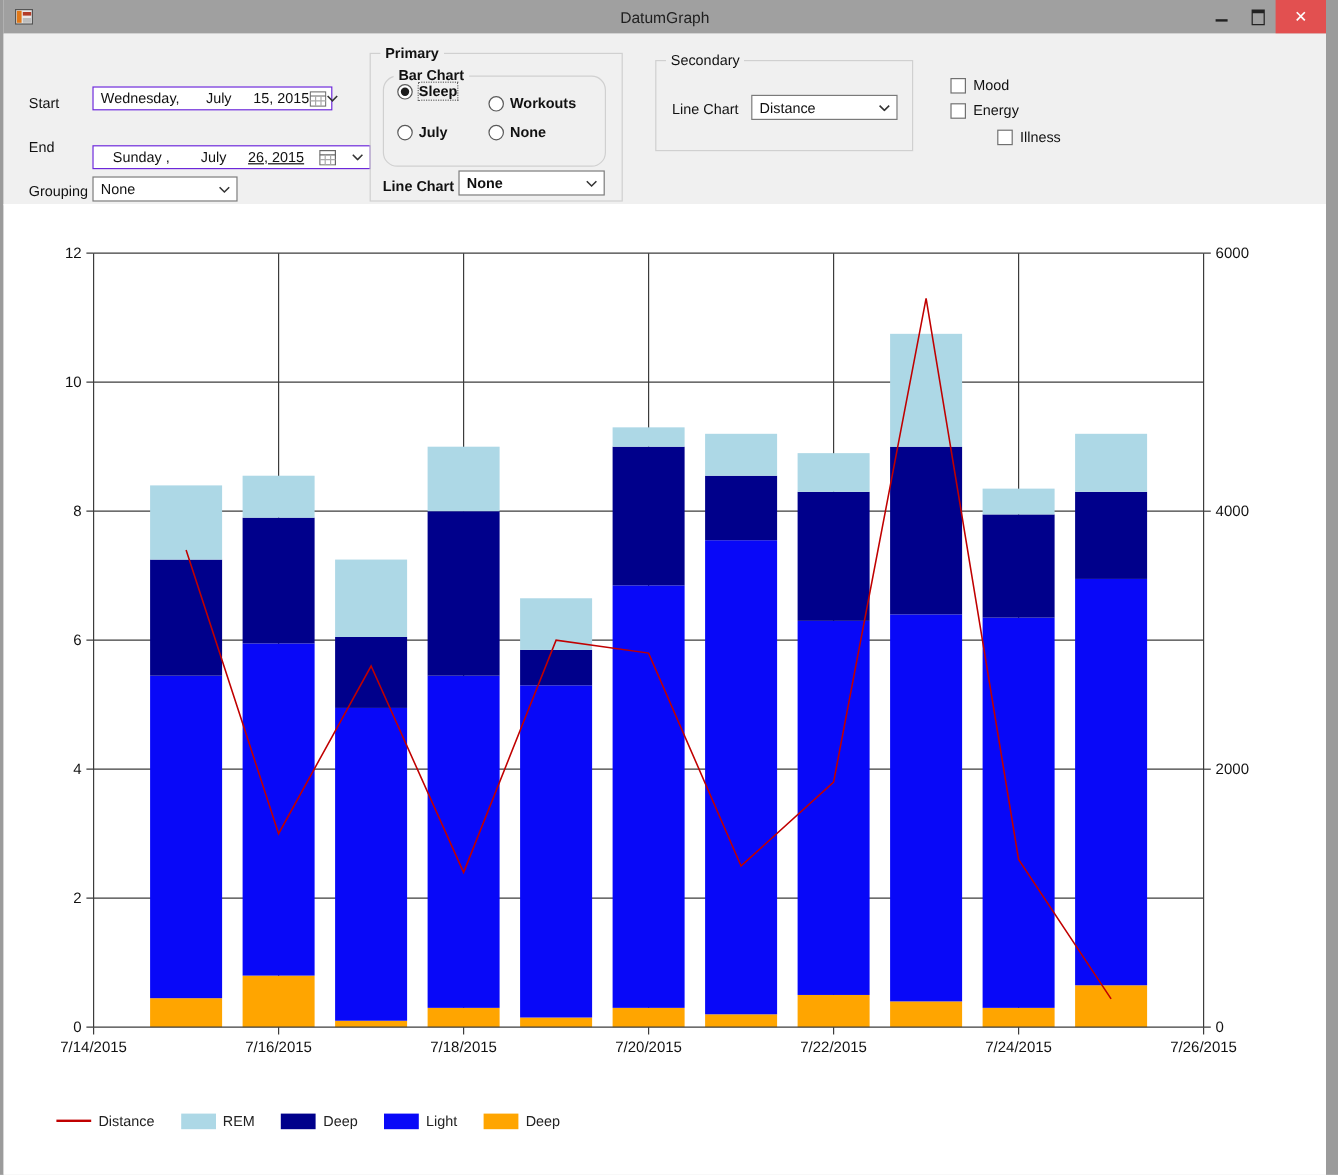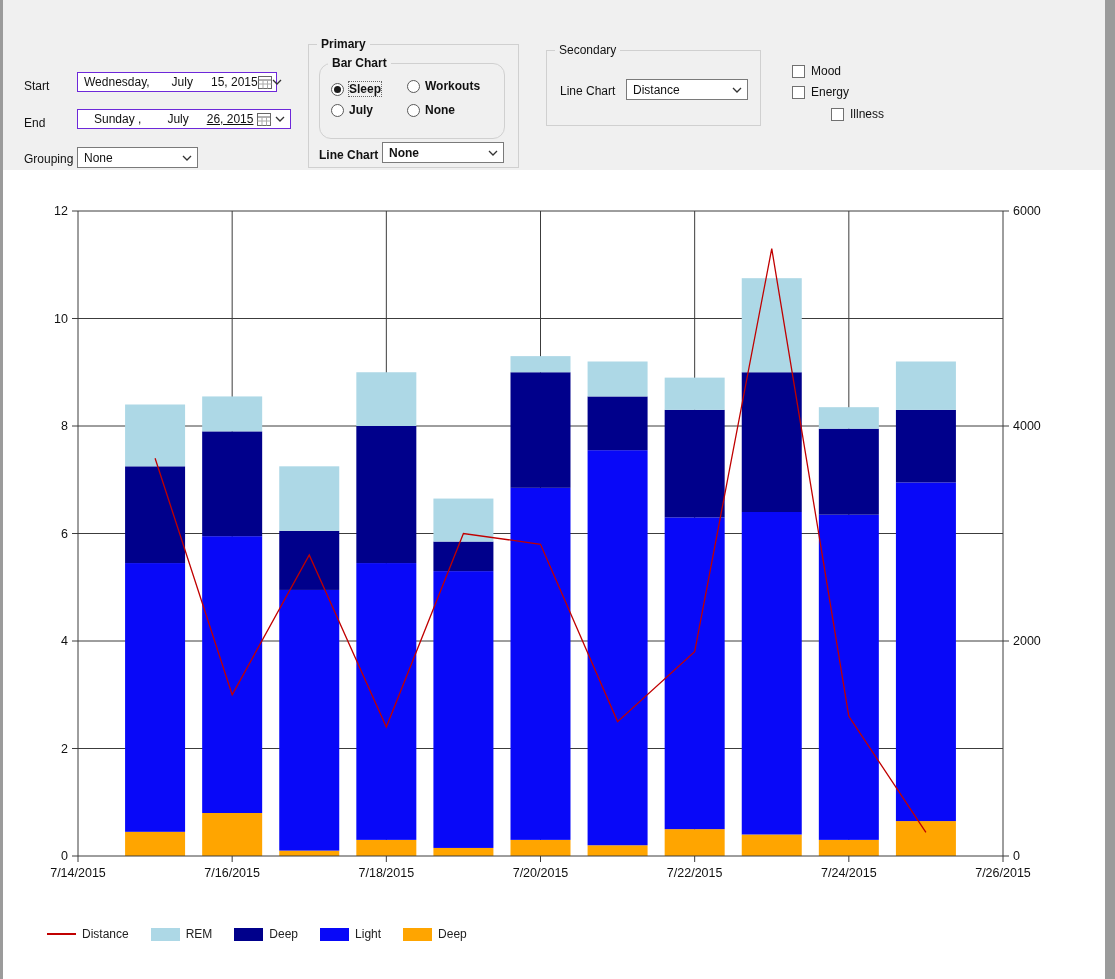--- a/index.html
+++ b/index.html
@@ -82,20 +82,42 @@
   }
   .legend .item{display:flex;align-items:center;margin-right:22px;}
   .legend .swatch{width:29px;height:13px;margin-right:6px;flex:none;}
   .legend .swatch.line{height:2px;}
 </style>
 </head>
 <body>
 
 <div class="window">
 
+  <div class="titlebar">
+    <span class="app-icon">
+      <svg width="16" height="16" viewBox="0 0 16 16">
+        <rect x="1" y="2" width="14" height="12" fill="#e8e8e8" stroke="#555" stroke-width="1"></rect>
+        <rect x="2" y="3" width="4" height="10" fill="#e07818"></rect>
+        <rect x="7" y="4" width="7" height="3" fill="#b43c28"></rect>
+        <rect x="7" y="9" width="7" height="4" fill="#bcbcbc"></rect>
+      </svg>
+    </span>
+    <span class="title-text">DatumGraph</span>
+    <span class="win-buttons">
+      <span class="btn-min">
+          <span class="min-bar"></span>
+        </span>
+      <span class="btn-max">
+          <span class="max-box"></span>
+        </span>
+      <span class="btn-close">
+          <span>✕</span>
+        </span>
+    </span>
+  </div>
 
   <div class="panel">
 
     <span class="lbl" style="left:21px;top:51px;">Start</span>
     <div class="picker" style="left:74px;top:44px;width:200px;">
       <span class="seg" style="margin-left:6px;">Wednesday,</span>
       <span class="seg" style="margin-left:22px;">July</span>
       <span class="seg" style="margin-left:18px;">15, 2015</span>
       <span class="cal" style="margin-left:auto;">
         <svg width="14" height="13" viewBox="0 0 14 13">
@@ -107,21 +129,21 @@
           </svg>
       </span>
       <span class="chev">
         <svg width="10" height="6" viewBox="0 0 10 6">
             <polyline points="1,1 5,5 9,1" fill="none" stroke="#333" stroke-width="1.3"></polyline>
           </svg>
       </span>
     </div>
 
     <span class="lbl" style="left:21px;top:88px;">End</span>
-    <div class="picker" style="left:74px;top:81px;width:214px;">
+    <div class="picker" style="left:74px;top:93px;width:232px;">
       <span class="seg" style="margin-left:16px;">Sunday ,</span>
       <span class="seg" style="margin-left:26px;">July</span>
       <span class="seg" style="margin-left:18px;text-decoration:underline;">26, 2015</span>
       <span class="cal" style="margin-left:auto;">
         <svg width="14" height="13" viewBox="0 0 14 13">
             <rect x="0.5" y="0.5" width="13" height="12" fill="#fff" stroke="#666"></rect>
             <line x1="0.5" y1="4" x2="13.5" y2="4" stroke="#666"></line>
             <line x1="5" y1="4" x2="5" y2="12.5" stroke="#aaa"></line>
             <line x1="9.5" y1="4" x2="9.5" y2="12.5" stroke="#aaa"></line>
             <line x1="0.5" y1="8" x2="13.5" y2="8" stroke="#aaa"></line>
@@ -141,21 +163,21 @@
         <svg width="10" height="6" viewBox="0 0 10 6">
             <polyline points="1,1 5,5 9,1" fill="none" stroke="#333" stroke-width="1.3"></polyline>
           </svg>
       </span>
     </div>
 
     <div class="groupbox" style="left:305px;top:16px;width:211px;height:124px;font-weight:bold;">
       <span class="gb-label">Primary</span>
       <div class="groupbox" style="left:10px;top:18px;width:186px;height:76px;border-radius:12px;">
         <span class="gb-label">Bar Chart</span>
-        <div class="radio-row" style="left:11px;top:18px;">
+        <div class="radio-row" style="left:11px;top:5px;">
           <span class="radio on"></span>
           <span class="radio-label focus">Sleep</span>
         </div>
         <div class="radio-row" style="left:87px;top:15px;">
           <span class="radio"></span>
           <span class="radio-label">Workouts</span>
         </div>
         <div class="radio-row" style="left:11px;top:39px;">
           <span class="radio"></span>
           <span class="radio-label">July</span>

